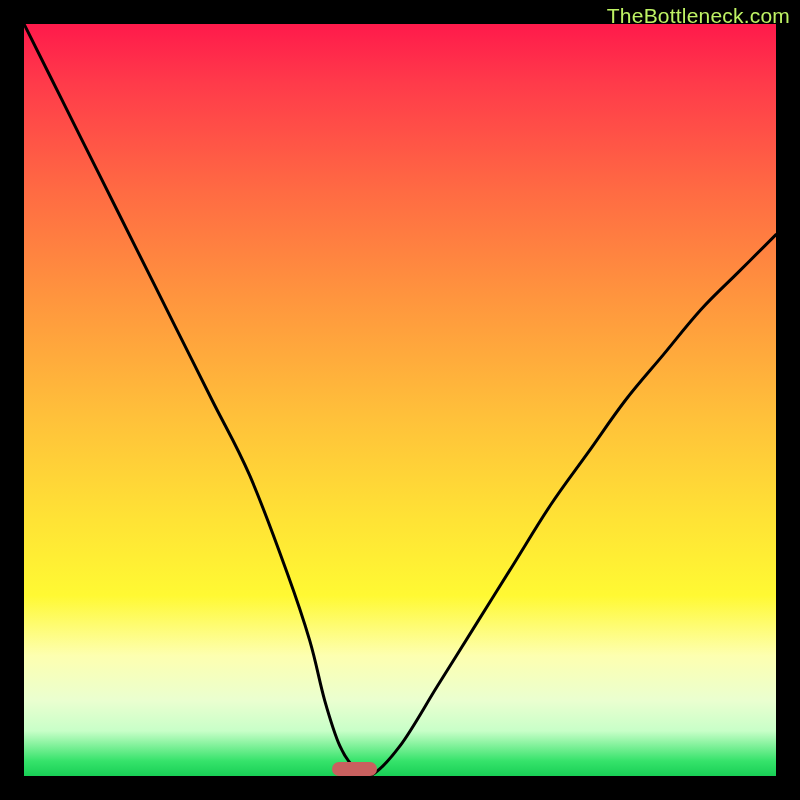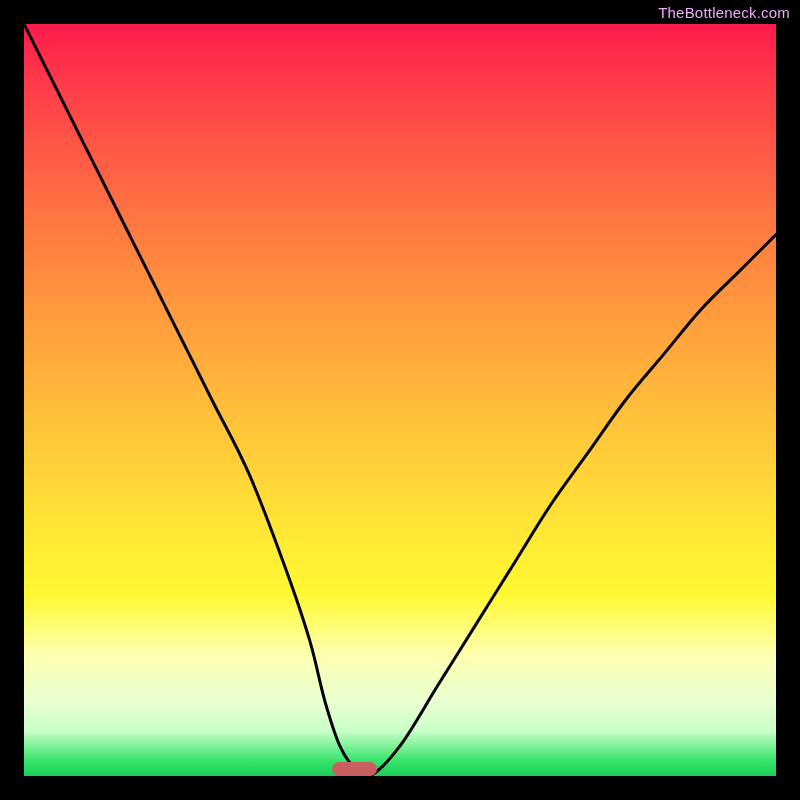--- a/index.html
+++ b/index.html
@@ -29,22 +29,22 @@
       #eaffd0 90%,
       #c8ffc8 94%,
       #36e36b 98%,
       #18cf55 100%
     );
   }
   .watermark {
     position: absolute;
     top: 4px;
     right: 10px;
-    color: #f0abfc;
-    font-size: 15px;
+    color: #bef264;
+    font-size: 21px;
     font-weight: 500;
     letter-spacing: 0.2px;
     z-index: 5;
   }
   svg.curve {
     position: absolute;
     left: 0;
     top: 0;
     width: 752px;
     height: 752px;

